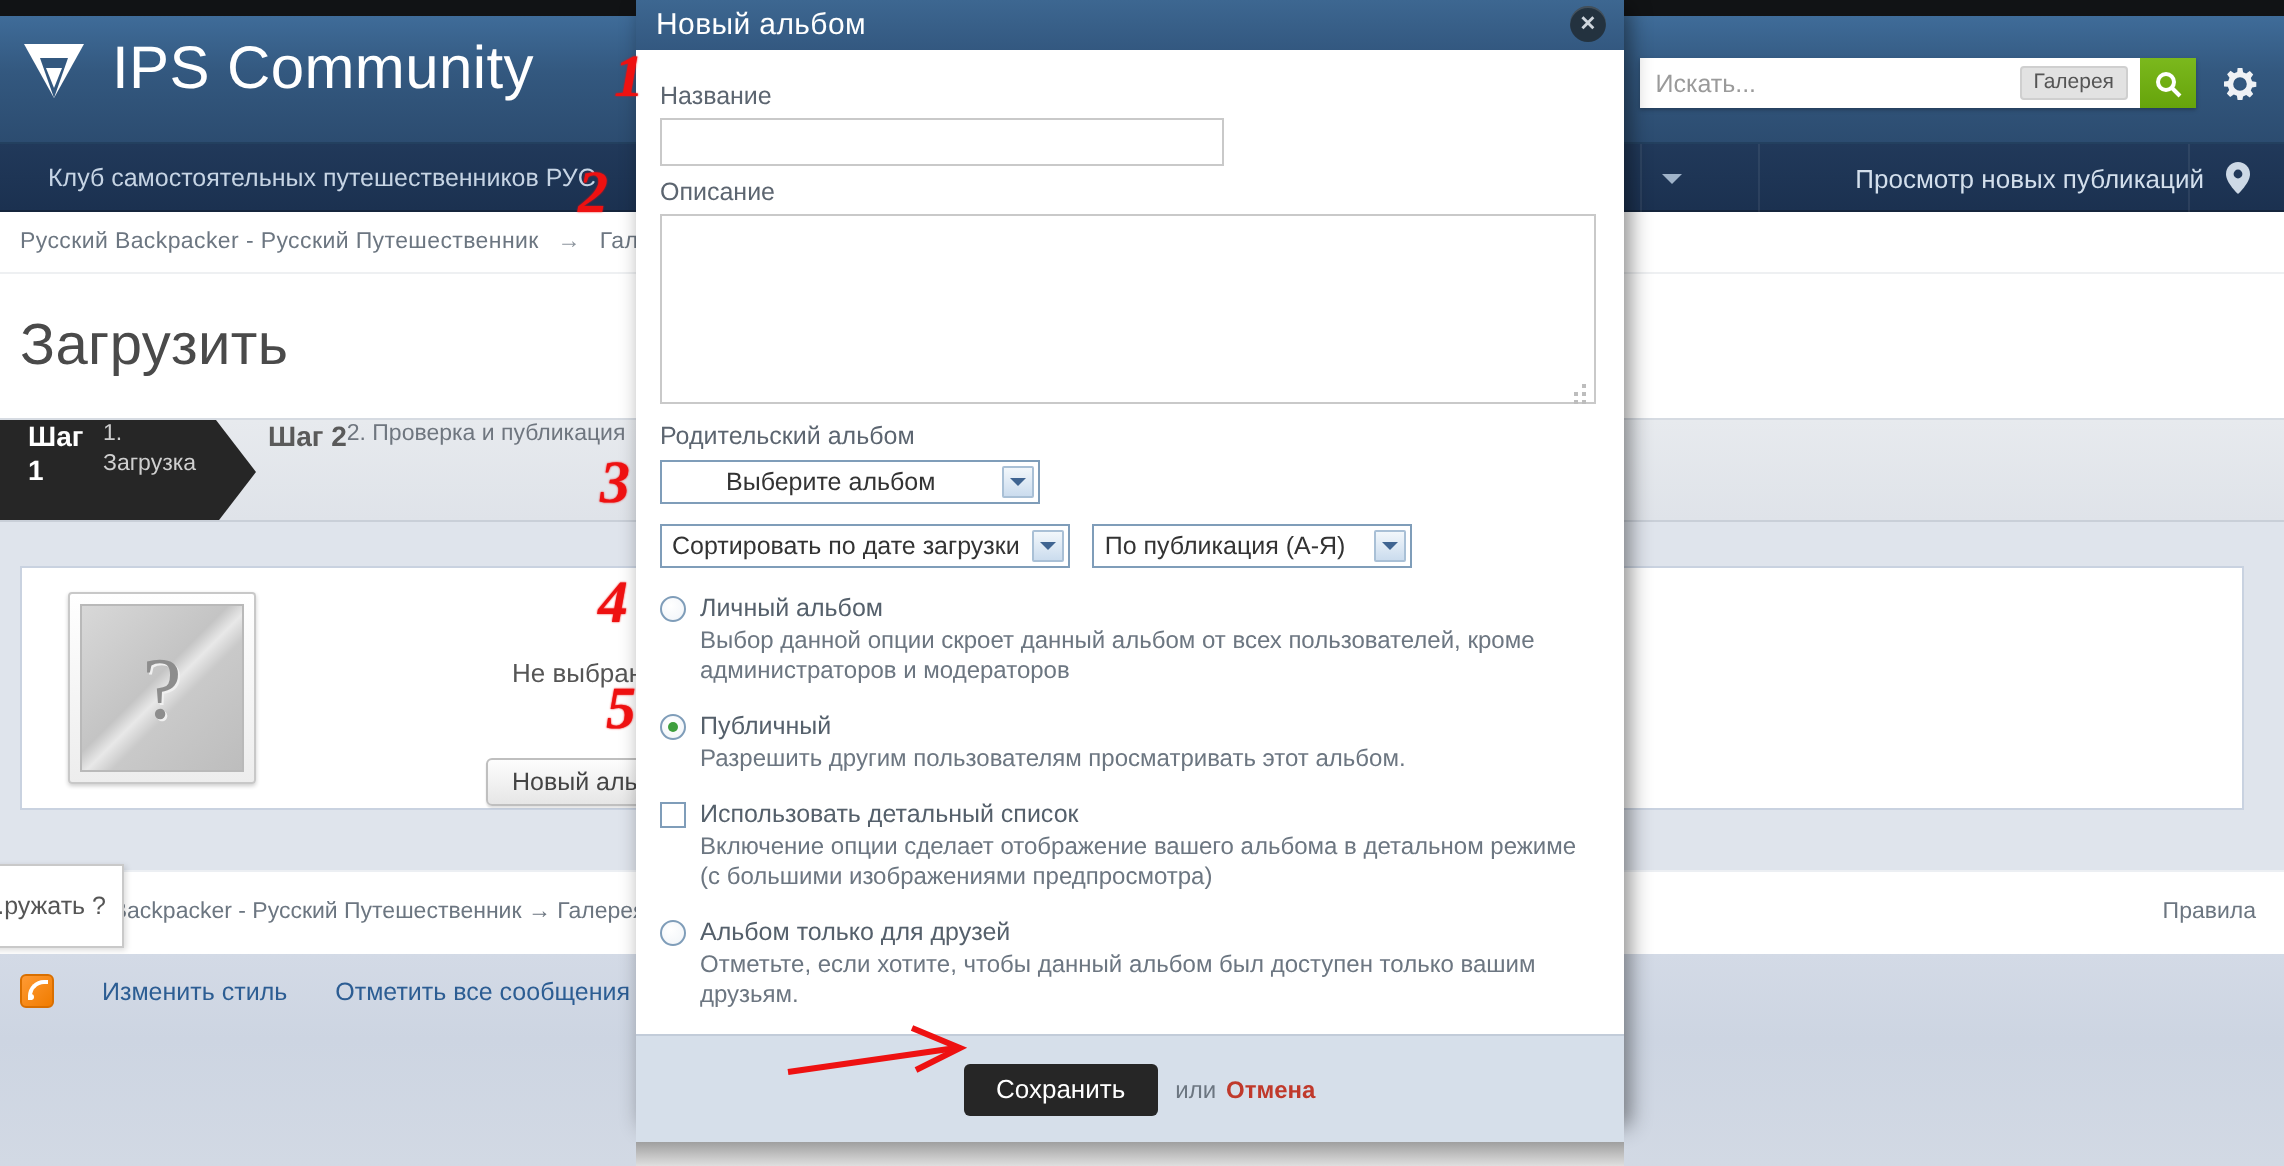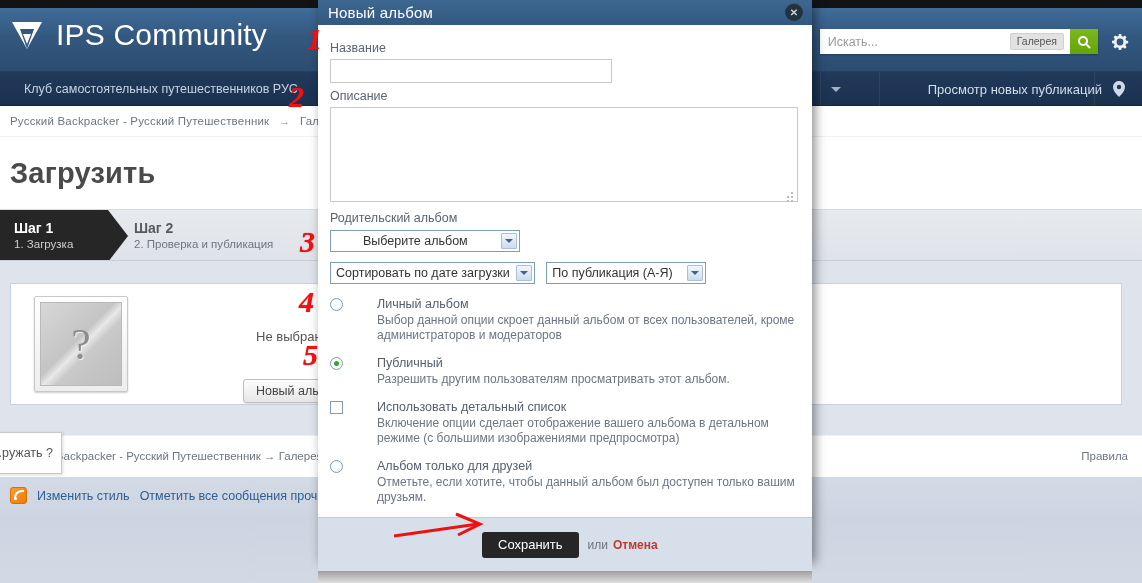--- a/index.html
+++ b/index.html
@@ -197,41 +197,41 @@
     white-space: nowrap;
     letter-spacing: .2px;
   }
   .crumb .arrow { padding: 0 6px; color: #8d959e; }
 
   
   .page-title {
     position: absolute;
     left: 10px; top: 157px;
     font-size: 29px;
-    font-weight: 700;
+    font-weight: 400;
     color: #4a4a4a;
     letter-spacing: .2px;
   }
 
   
   .steps-bar {
     position: absolute;
     left: 0; top: 209px;
     width: 1142px; height: 52px;
     background: linear-gradient(to bottom,#e7eaee 0%, #dfe3e9 100%);
     border-top: 1px solid #d6dbe2;
     border-bottom: 1px solid #c9cfd8;
     box-sizing: border-box;
     overflow: hidden;
   }
   .step {
     position: absolute;
     top: 0; height: 52px;
     display: flex;
-    flex-direction: column;
+    flex-direction: row;
     justify-content: center;
     box-sizing: border-box;
   }
   .step.active {
     left: 0;
     width: 108px;
     background: #262626;
     padding-left: 14px;
     color: #ffffff;
   }
@@ -379,21 +379,21 @@
     position: absolute;
     left: 0; top: 477px;
     width: 1142px; height: 106px;
     background: linear-gradient(to bottom,#d3dae6 0%, #cdd5e2 40%, #d2d9e4 100%);
   }
   .bottom-links {
     position: absolute;
     left: 10px; top: 10px;
     display: flex;
     align-items: center;
-    gap: 10px;
+    gap: 24px;
     font-size: 12.5px;
   }
   .rss-icon {
     width: 17px; height: 17px;
     background: linear-gradient(135deg,#ff9a33,#f07c00);
     border: 1px solid #d96f00;
     border-radius: 3px;
     position: relative;
     box-sizing: border-box;
   }
@@ -568,21 +568,21 @@
   }
   .checkbox {
     width: 13px; height: 13px;
     border: 1px solid #7f9db9;
     background: #ffffff;
     box-sizing: border-box;
     flex: 0 0 auto;
     margin-top: 2px;
     cursor: pointer;
   }
-  .opt-text { margin-left: 34px; }
+  .opt-text { margin-left: 7px; }
   .opt-title {
     font-size: 12.5px;
     color: #55606b;
     line-height: 16px;
   }
   .opt-desc {
     font-size: 12px;
     color: #6c7681;
     line-height: 15px;
     margin-top: 1px;

